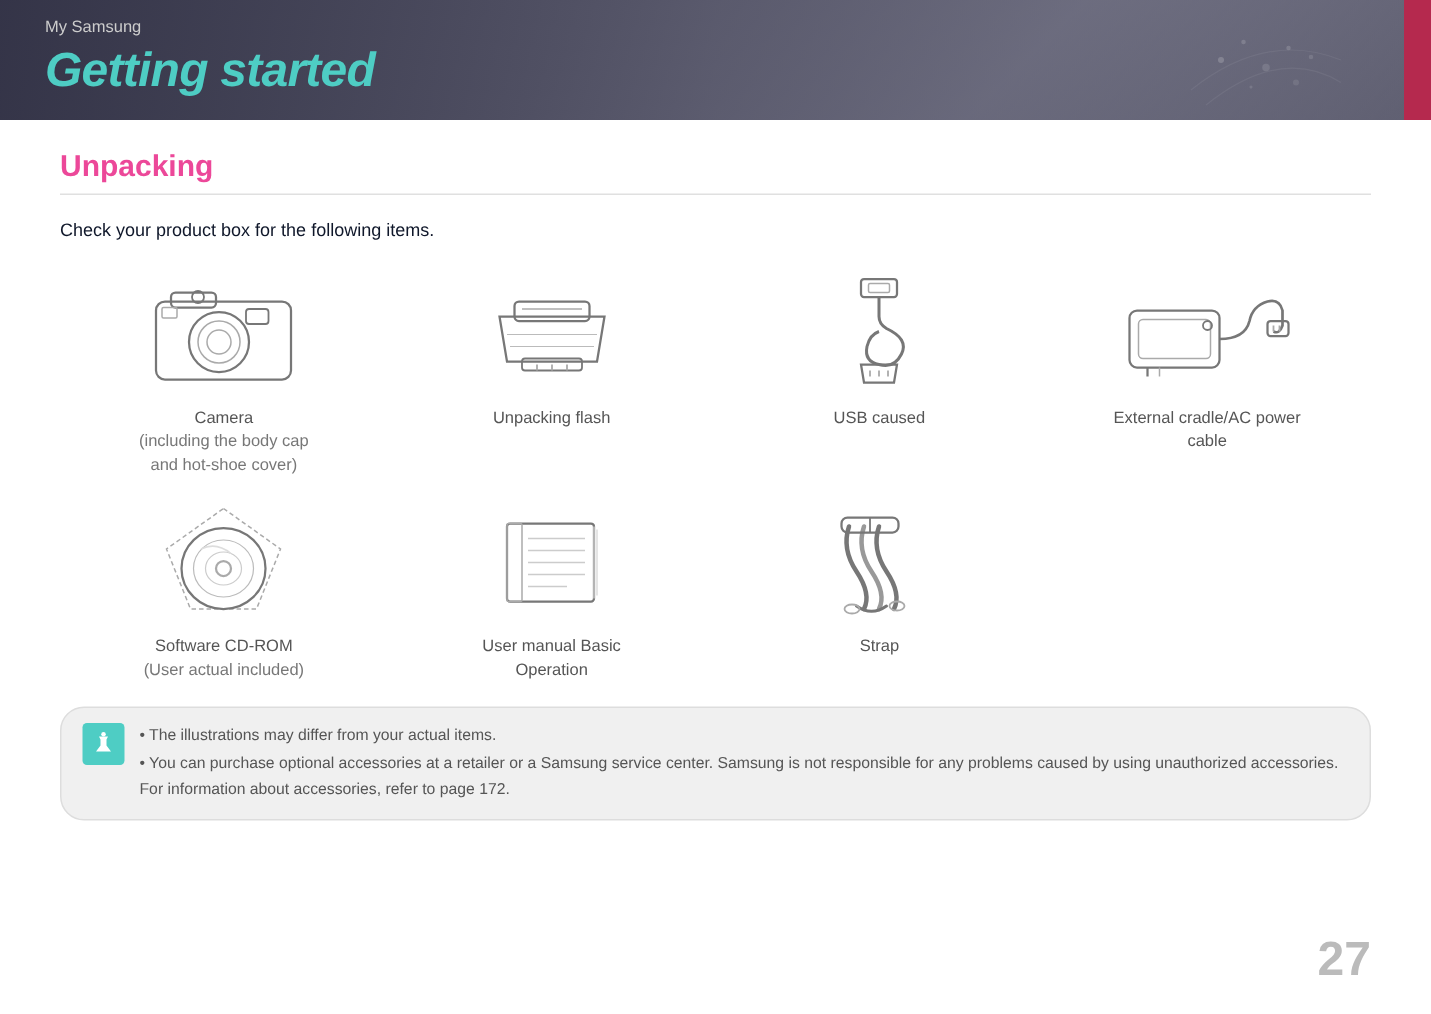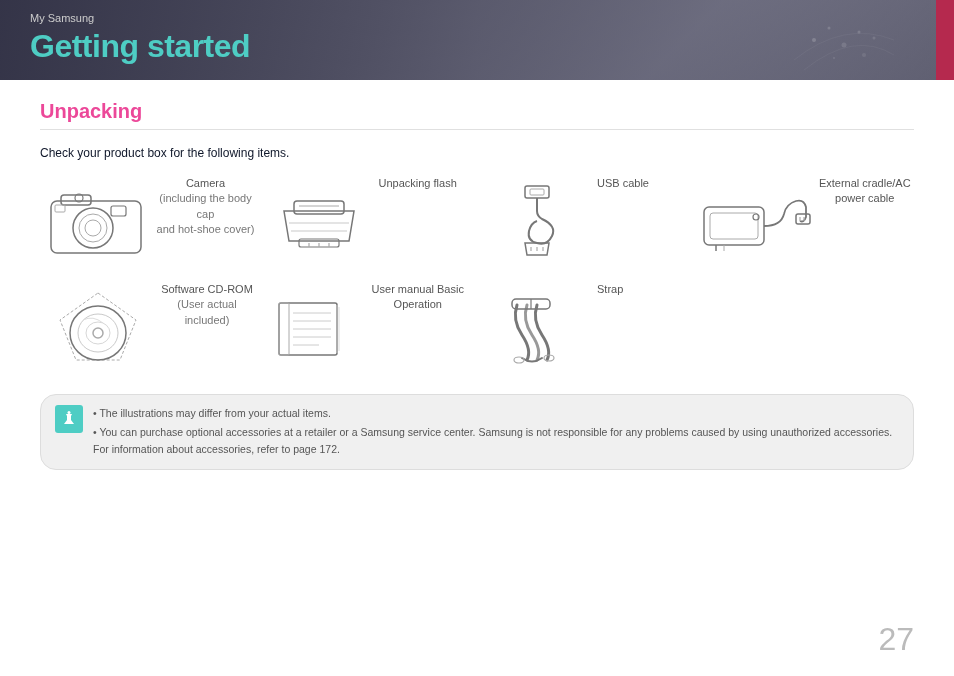--- a/index.html
+++ b/index.html
@@ -45,20 +45,21 @@
     }
     .header-subtitle {
       font-size: 11px;
       color: #ccc;
       margin-bottom: 4px;
     }
     .header-title {
       font-size: 32px;
       color: #4ecdc4;
       font-weight: bold;
+      font-style: italic;
       letter-spacing: -0.5px;
     }
 
     
     .main {
       padding: 20px 40px 20px 40px;
     }
 
     .section-title {
       font-size: 20px;
@@ -79,22 +80,22 @@
     
     .items-grid {
       display: grid;
       grid-template-columns: repeat(4, 1fr);
       gap: 10px 0;
       margin-bottom: 16px;
     }
 
     .item {
       display: flex;
-      flex-direction: row;
-      align-items: flex-start;
+      flex-direction: column;
+      align-items: center;
       text-align: center;
     }
 
     .item-image {
       width: 120px;
       height: 90px;
       display: flex;
       align-items: center;
       justify-content: center;
       margin-bottom: 6px;
@@ -149,21 +150,21 @@
       margin-bottom: 2px;
     }
 
     
     .page-number {
       position: absolute;
       bottom: 18px;
       right: 40px;
       font-size: 32px;
       color: #bbb;
-      font-weight: 400;
+      font-weight: 700;
     }
   </style>
 </head>
 <body>
 
 <div class="header">
   <div class="header-overlay"></div>
 
   <svg class="header-dots" viewBox="0 0 200 70" xmlns="http://www.w3.org/2000/svg">
     <circle cx="120" cy="30" r="2" fill="white" opacity="0.6"></circle>
@@ -243,21 +244,21 @@
           <rect x="43" y="8" width="14" height="6" rx="1" fill="none" stroke="#aaa" stroke-width="1"></rect>
 
           <path d="M50,17 L50,30 Q50,35 55,38 Q70,45 65,55 Q60,65 50,62 Q40,60 42,50 Q44,42 50,40" fill="none" stroke="#777" stroke-width="2"></path>
 
           <path d="M38,62 L62,62 L60,74 L40,74 Z" fill="none" stroke="#777" stroke-width="1.5"></path>
           <line x1="44" y1="66" x2="44" y2="70" stroke="#aaa" stroke-width="1.2"></line>
           <line x1="50" y1="66" x2="50" y2="70" stroke="#aaa" stroke-width="1.2"></line>
           <line x1="56" y1="66" x2="56" y2="70" stroke="#aaa" stroke-width="1.2"></line>
         </svg>
       </div>
-      <div class="item-label">USB cable</div>
+      <div class="item-label">USB caused</div>
     </div>
 
 
     <div class="item">
       <div class="item-image">
         <svg width="120" height="85" viewBox="0 0 120 85">
 
           <rect x="8" y="28" width="60" height="38" rx="5" fill="none" stroke="#777" stroke-width="1.5"></rect>
 
           <rect x="14" y="34" width="48" height="26" rx="3" fill="none" stroke="#aaa" stroke-width="1"></rect>

